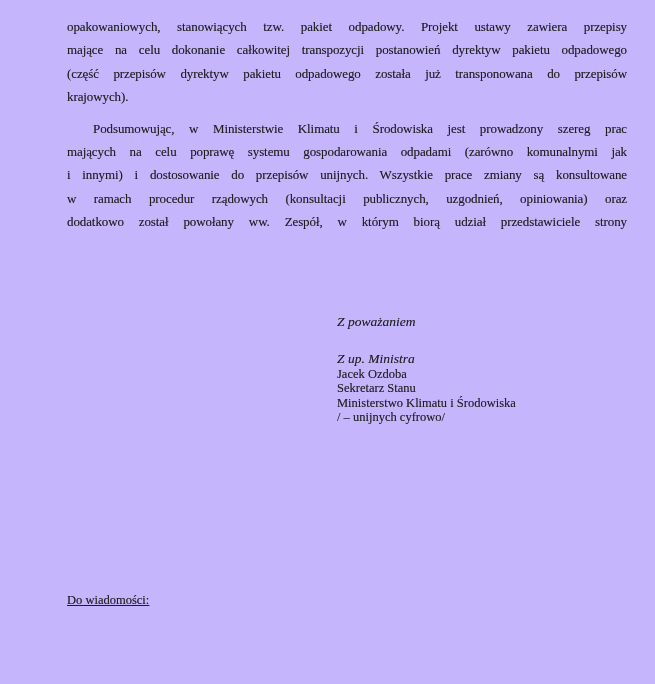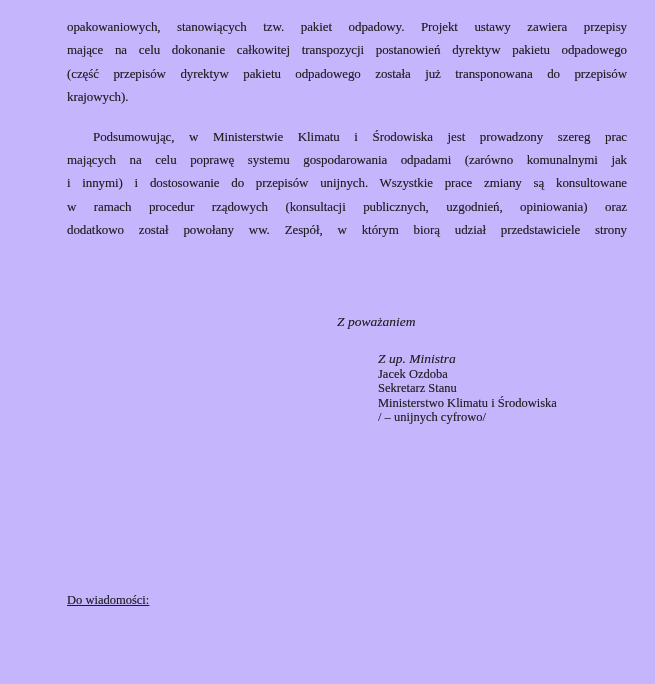--- a/index.html
+++ b/index.html
@@ -21,21 +21,21 @@
   .body-text {
     position: absolute;
     left: 67px;
     top: 15px;
     width: 560px;
     font-size: 13px;
     line-height: 23.4px;
     letter-spacing: -0.1px;
   }
   .paragraph { margin: 0; }
-  .paragraph + .paragraph { margin-top: 16px; }
+  .paragraph + .paragraph { margin-top: 8px; }
   .jline {
     text-align: justify;
     text-align-last: justify;
     height: 23.4px;
     overflow: hidden;
     white-space: nowrap; 
     white-space: normal;
   }
   .jline.last { text-align-last: left; }
   .jline.indent { text-indent: 26px; }
@@ -50,21 +50,20 @@
     line-height: 17px;
   }
 
   
   .signature {
     position: absolute;
     left: 337px;
     top: 352px;
     font-size: 12.5px;
     line-height: 14.6px;
-    margin-left: 41px;
   }
   .signature .on-behalf {
     font-style: italic;
     font-size: 13.5px;
   }
 
   
   .cc-block {
     position: absolute;
     left: 67px;

